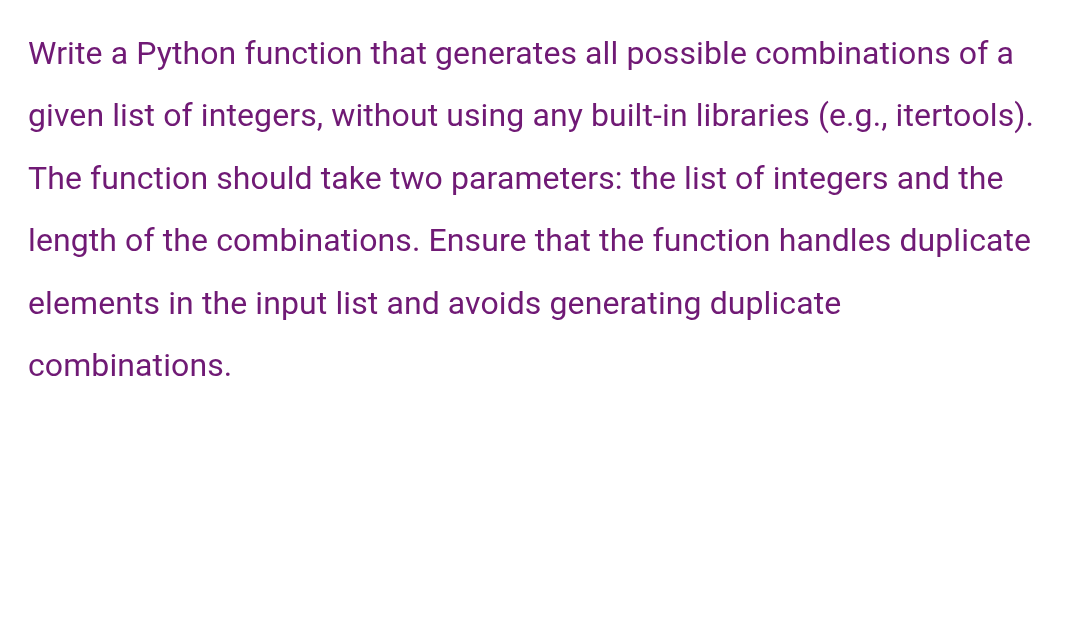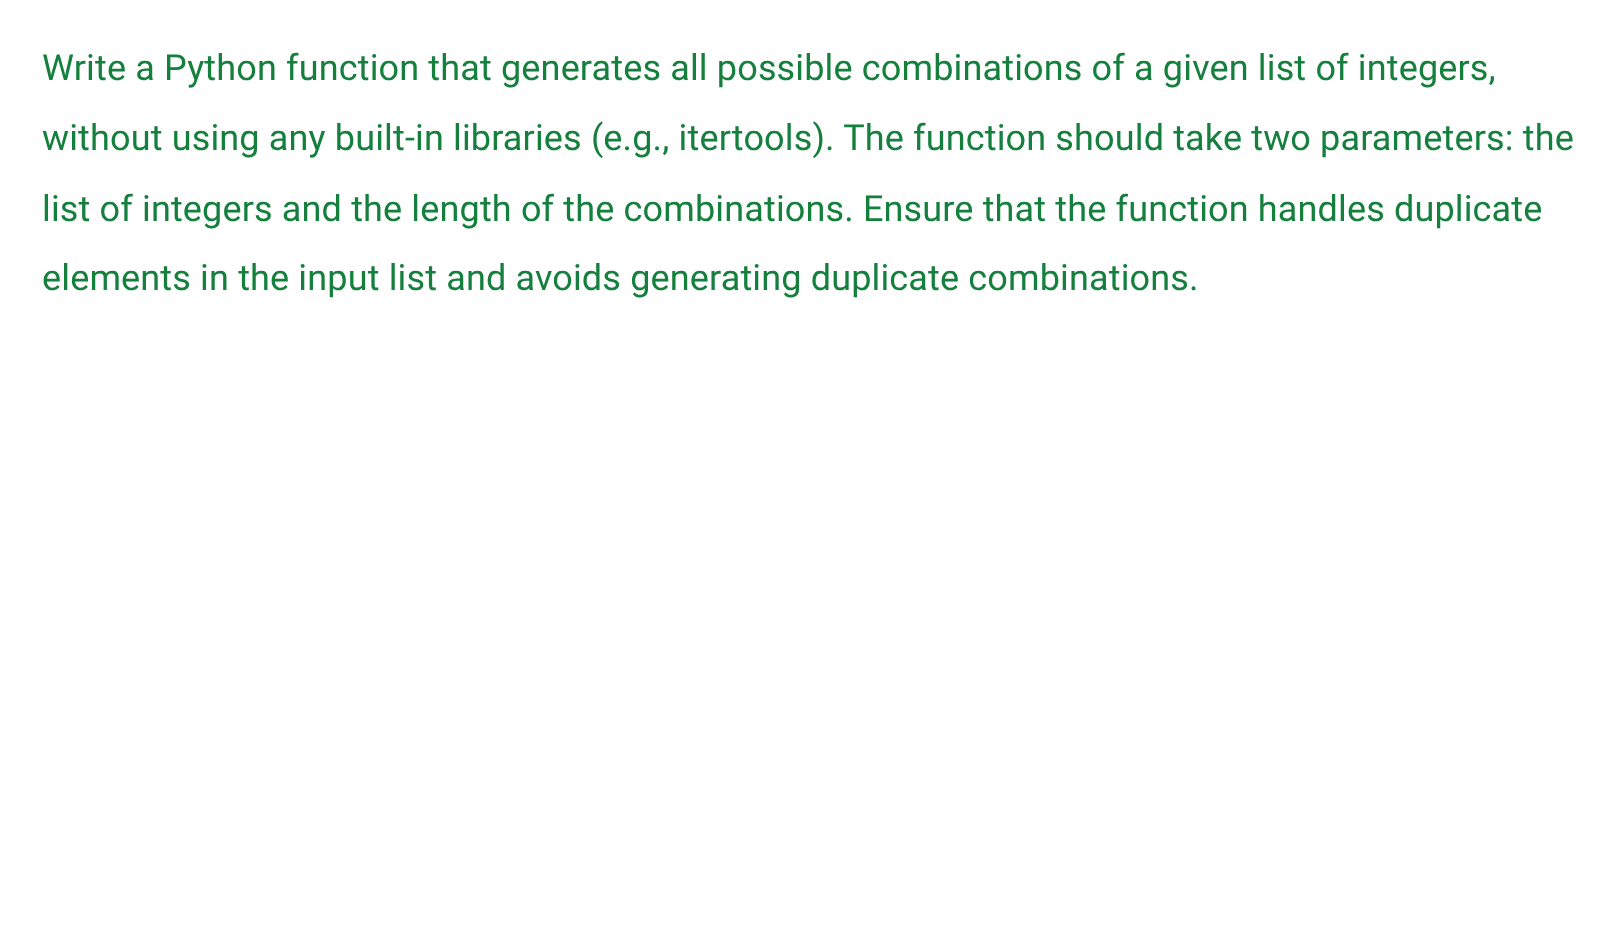--- a/index.html
+++ b/index.html
@@ -10,22 +10,22 @@
     body {
       width: 1080px;
       height: 621px;
       background: #ffffff;
       font-family: -apple-system, BlinkMacSystemFont, 'Segoe UI', Roboto, Helvetica, Arial, sans-serif;
       padding: 22px 28px;
       display: flex;
       align-items: flex-start;
     }
     .content {
-      color: #15803d;
-      font-size: 24px;
+      color: #701a75;
+      font-size: 32px;
       line-height: 1.95;
       font-weight: 400;
       letter-spacing: 0.1px;
     }
   </style>
 </head>
 <body>
 
 <p class="content">Write a Python function that generates all possible combinations of a given list of integers, without using any built-in libraries (e.g., itertools). The function should take two parameters: the list of integers and the length of the combinations. Ensure that the function handles duplicate elements in the input list and avoids generating duplicate combinations.</p>
 

